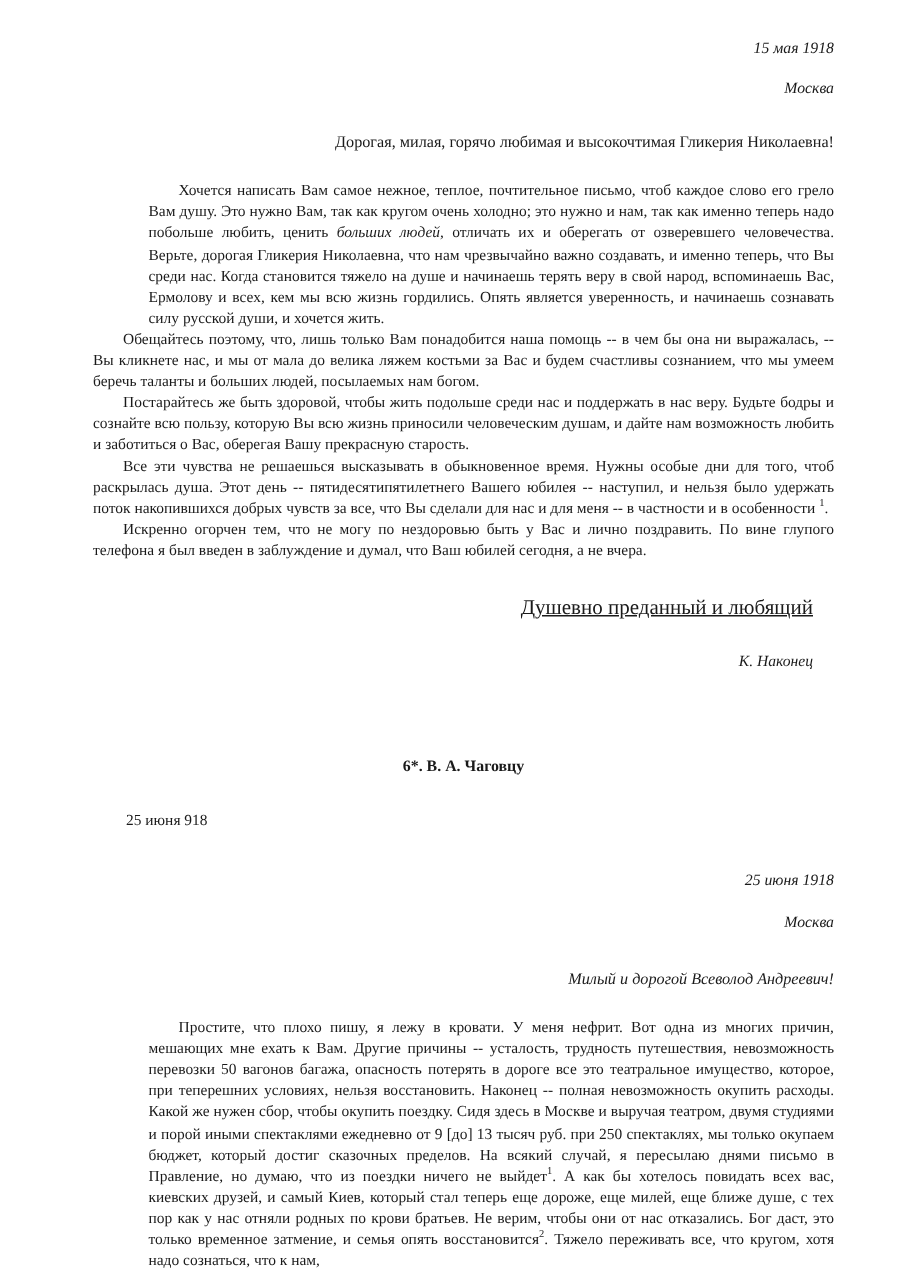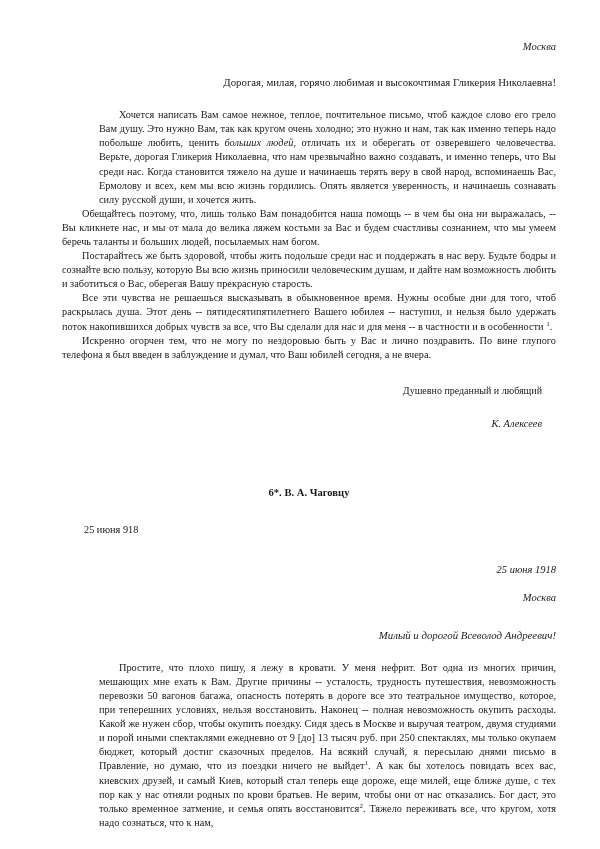--- a/index.html
+++ b/index.html
@@ -49,24 +49,25 @@
     font-size: 10.3px;
     line-height: 14.1px;
     hyphens: none;
   }
   .para + .para { margin-top: 0; }
 
   .para.first { margin-top: 19px; margin-left: 37px; }
 
   .closing {
     text-align: right;
-    font-size: 10px;
+    font-size: 14px;
     line-height: 1.3;
     margin: 22px 0 0 0;
     padding-right: 14px;
+    text-decoration: underline;
   }
   .signature {
     text-align: right;
     font-style: italic;
     font-size: 10.4px;
     line-height: 1.3;
     margin: 20px 0 0 0;
     padding-right: 14px;
   }
 
@@ -101,40 +102,41 @@
 
   .trailing-fade { }
 </style>
 </head>
 <body>
 
 <div class="page">
 
   <div>
 
+    <div class="line-right dateline">15 мая 1918</div>
 
     <div class="line-right placeline">Москва</div>
 
     <div class="salutation">Дорогая, милая, горячо любимая и высокочтимая Гликерия Николаевна!</div>
 
     <p class="para first"><span>Хочется написать Вам самое нежное, теплое, почтительное письмо, чтоб каждое слово его грело Вам душу. Это нужно Вам, так как кругом очень холодно; это нужно и нам, так как именно теперь надо побольше любить, ценить </span><em class="it">больших людей</em><span>, отличать их и оберегать от озверевшего человечества. Верьте, дорогая Гликерия Николаевна, что нам чрезвычайно важно создавать, и именно теперь, что Вы среди нас. Когда становится тяжело на душе и начинаешь терять веру в свой народ, вспоминаешь Вас, Ермолову и всех, кем мы всю жизнь гордились. Опять является уверенность, и начинаешь сознавать силу русской души, и хочется жить.</span></p>
 
     <p class="para">Обещайтесь поэтому, что, лишь только Вам понадобится наша помощь -- в чем бы она ни выражалась, -- Вы кликнете нас, и мы от мала до велика ляжем костьми за Вас и будем счастливы сознанием, что мы умеем беречь таланты и больших людей, посылаемых нам богом.</p>
 
     <p class="para">Постарайтесь же быть здоровой, чтобы жить подольше среди нас и поддержать в нас веру. Будьте бодры и сознайте всю пользу, которую Вы всю жизнь приносили человеческим душам, и дайте нам возможность любить и заботиться о Вас, оберегая Вашу прекрасную старость.</p>
 
     <p class="para"><span>Все эти чувства не решаешься высказывать в обыкновенное время. Нужны особые дни для того, чтоб раскрылась душа. Этот день -- пятидесятипятилетнего Вашего юбилея -- наступил, и нельзя было удержать поток накопившихся добрых чувств за все, что Вы сделали для нас и для меня -- в частности и в особенности </span><sup>1</sup><span>.</span></p>
 
 
     <p class="para">Искренно огорчен тем, что не могу по нездоровью быть у Вас и лично поздравить. По вине глупого телефона я был введен в заблуждение и думал, что Ваш юбилей сегодня, а не вчера.</p>
 
 
     <div class="closing">Душевно преданный и любящий</div>
 
-    <div class="signature">К. Алексеев</div>
+    <div class="signature">К. Наконец</div>
   </div>
 
   <div>
 
     <div class="letter-heading">6*. В. А. Чаговцу</div>
 
     <div class="date-left">25 июня 918</div>
 
     <div class="line-right dateline2">25 июня 1918</div>
 

